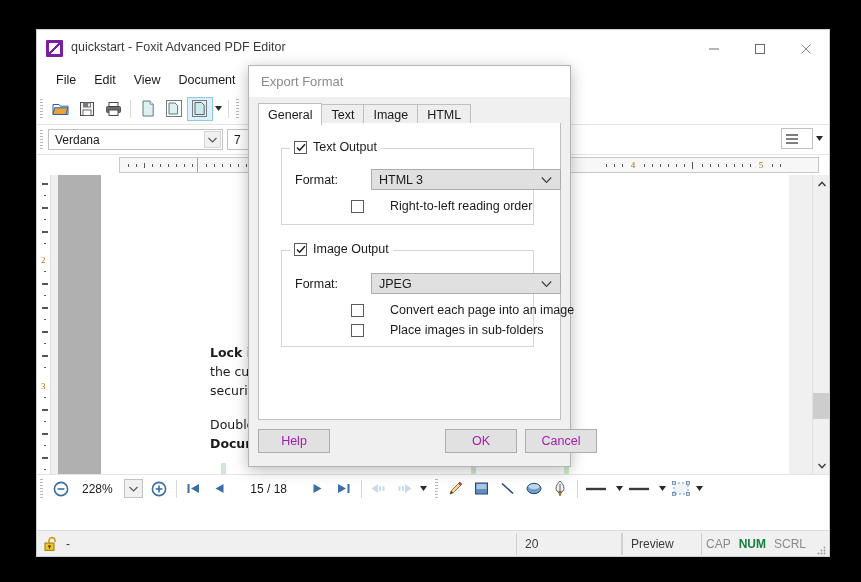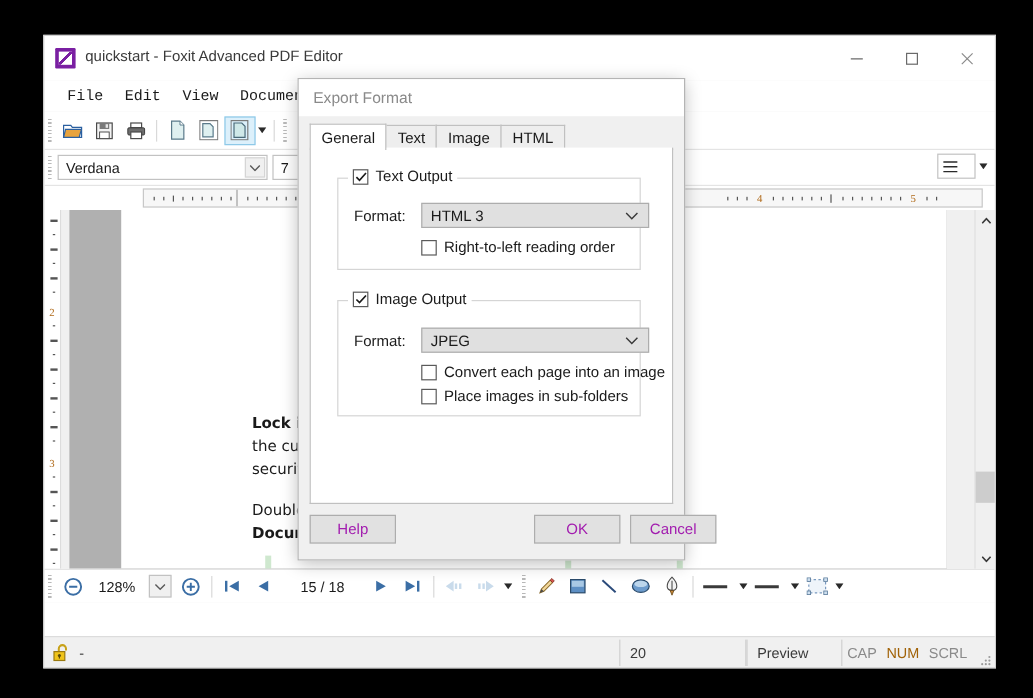--- a/index.html
+++ b/index.html
@@ -95,21 +95,20 @@
     display: flex;
     align-items: center;
     padding-left: 10px;
     box-sizing: border-box;
   }
   .menu-item {
     font-size: 12.5px;
     color: #1a1a1a;
     padding: 2px 9px;
     white-space: nowrap;
-    font-family: Liberation Mono, monospace;
   }
 
   
   .toolbar1 {
     position: absolute;
     left: 0; top: 63px;
     width: 100%;
     height: 32px;
     background: #ffffff;
     border-bottom: 1px solid #e4e4e4;
@@ -510,20 +509,21 @@
     flex: 0 0 auto;
   }
   .cbx svg { display: block; }
 
   .row {
     display: flex;
     align-items: center;
     font-size: 12.5px;
     color: #1a1a1a;
     white-space: nowrap;
+    gap: 20px;
   }
 
   .sel-combo {
     height: 21px;
     border: 1px solid #adadad;
     background: #e0e0e0;
     box-sizing: border-box;
     display: flex;
     align-items: center;
     padding-left: 7px;
@@ -810,21 +810,21 @@
 
     <div class="bottombar">
       <div class="grip"></div>
 
       <div class="tb-btn">
         <svg width="16" height="16" viewBox="0 0 16 16">
           <circle cx="8" cy="8" r="6.6" fill="none" stroke="#3b6ea5" stroke-width="1.6"></circle>
           <line x1="4.6" y1="8" x2="11.4" y2="8" stroke="#3b6ea5" stroke-width="1.6"></line>
         </svg>
       </div>
-      <div class="nav-text">128%</div>
+      <div class="nav-text">228%</div>
       <div class="zoom-combo-btn">
         <svg width="9" height="6" viewBox="0 0 9 6">
             <path d="M0.5 1L4.5 5L8.5 1" fill="none" stroke="#5a5a5a" stroke-width="1.2"></path>
           </svg>
       </div>
       <div class="tb-btn">
         <svg width="16" height="16" viewBox="0 0 16 16">
           <circle cx="8" cy="8" r="6.6" fill="none" stroke="#3b6ea5" stroke-width="1.6"></circle>
           <line x1="4.6" y1="8" x2="11.4" y2="8" stroke="#3b6ea5" stroke-width="1.6"></line>
           <line x1="8" y1="4.6" x2="8" y2="11.4" stroke="#3b6ea5" stroke-width="1.6"></line>
@@ -964,21 +964,21 @@
         <span style="margin-left:6px">-</span>
       </div>
       <div style="flex:1"></div>
       <div class="sb-div"></div>
       <div class="sb-cell" style="width:104px">20</div>
       <div class="sb-div"></div>
       <div class="sb-div"></div>
       <div class="sb-cell" style="width:78px">Preview</div>
       <div class="sb-div"></div>
       <div class="sb-cell sb-dim" style="padding:0 4px">CAP</div>
-      <div class="sb-cell" style="padding:0 4px;color:#a16207;font-weight:normal">NUM</div>
+      <div class="sb-cell" style="padding:0 4px;color:#15803d;font-weight:bold">NUM</div>
       <div class="sb-cell sb-dim" style="padding:0 4px">SCRL</div>
       <div style="width:16px;height:26px;display:flex;align-items:flex-end;justify-content:flex-end;padding:0 3px 3px 0">
         <svg width="10" height="10" viewBox="0 0 10 10">
           <circle cx="8.5" cy="8.5" r="0.9" fill="#9a9a9a"></circle>
             <circle cx="5.5" cy="8.5" r="0.9" fill="#9a9a9a"></circle>
           <circle cx="8.5" cy="5.5" r="0.9" fill="#9a9a9a"></circle>
             <circle cx="2.5" cy="8.5" r="0.9" fill="#9a9a9a"></circle>
           <circle cx="5.5" cy="5.5" r="0.9" fill="#9a9a9a"></circle>
             <circle cx="8.5" cy="2.5" r="0.9" fill="#9a9a9a"></circle>
         </svg>

